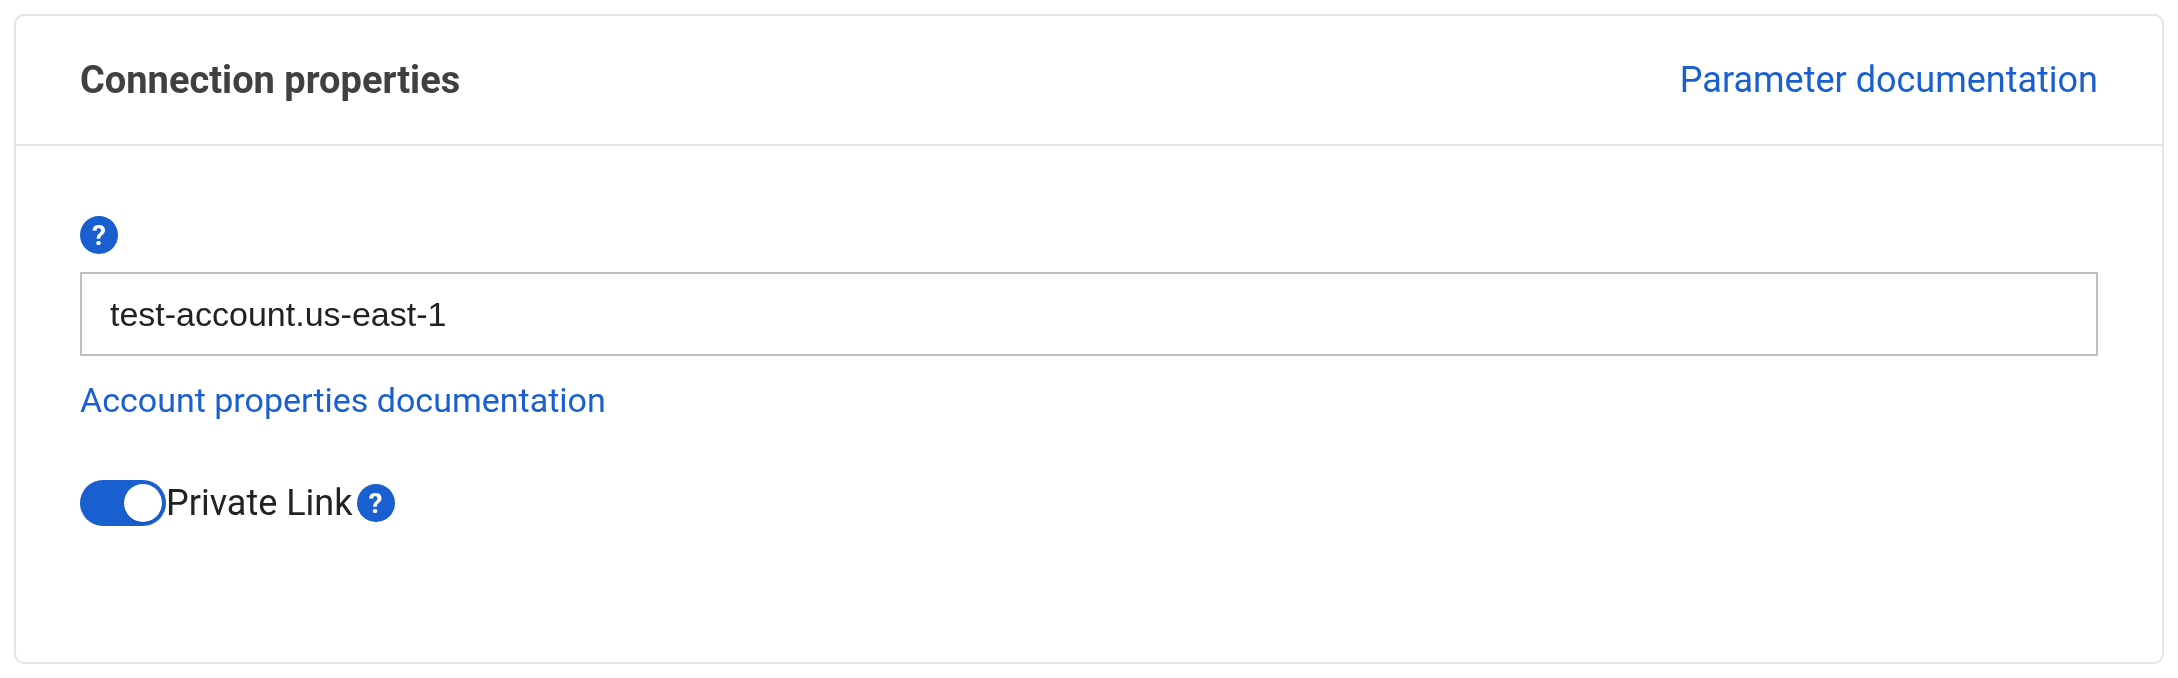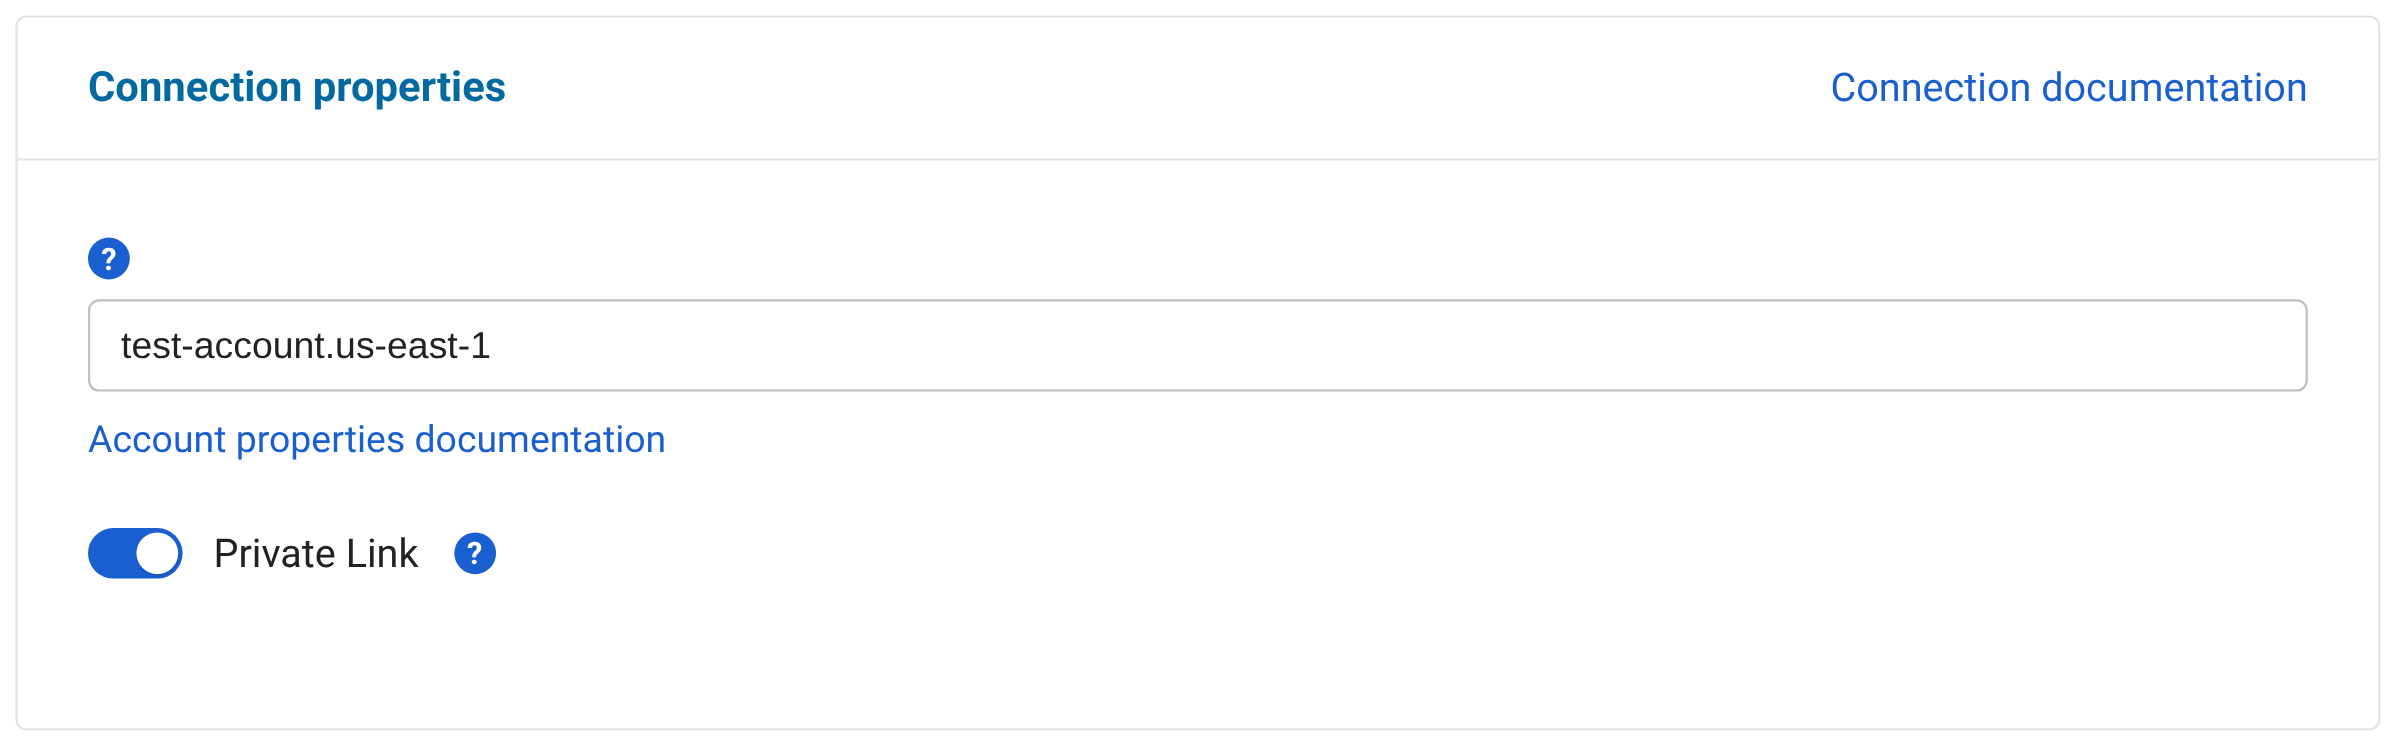--- a/index.html
+++ b/index.html
@@ -23,21 +23,21 @@
   .panel-header {
     display: flex;
     justify-content: space-between;
     align-items: center;
     padding: 42px 64px 42px 64px;
     border-bottom: 2px solid #e3e4e8;
   }
   .panel-title {
     font-size: 38px;
     font-weight: 700;
-    color: #0369a1;
+    color: #404040;
   }
   .panel-link {
     font-size: 36px;
     font-weight: 400;
     color: #1a5fd0;
     cursor: pointer;
   }
   .panel-body {
     padding: 70px 64px 50px 64px;
   }
@@ -63,39 +63,38 @@
     justify-content: center;
     font-size: 28px;
     font-weight: 700;
     cursor: pointer;
     flex: 0 0 auto;
   }
   .text-input {
     width: 100%;
     height: 84px;
     border: 2px solid #bfbfbf;
-    border-radius: 10px;
+    border-radius: 0;
     padding: 0 28px;
     font-size: 34px;
     color: #222;
     background: #fff;
     outline: none;
   }
   .help-link {
     margin-top: 24px;
     font-size: 34px;
     color: #1a5fd0;
     cursor: pointer;
     display: inline-block;
   }
   .toggle-row {
     margin-top: 60px;
     display: flex;
     align-items: center;
-    gap: 28px;
   }
   .toggle {
     width: 86px;
     height: 46px;
     background: #1a5fd0;
     border-radius: 46px;
     position: relative;
     cursor: pointer;
     flex: 0 0 auto;
   }
@@ -117,21 +116,21 @@
     margin-left: 4px;
   }
 </style>
 </head>
 <body>
 
 <div class="panel">
 
   <div class="panel-header">
     <div class="panel-title">Connection properties</div>
-    <div class="panel-link">Connection documentation</div>
+    <div class="panel-link">Parameter documentation</div>
   </div>
 
   <div class="panel-body">
 
     <div class="field-row">
       <div class="help-icon">?</div>
     </div>
 
     <input type="text" class="text-input" value="test-account.us-east-1" style="">
 

